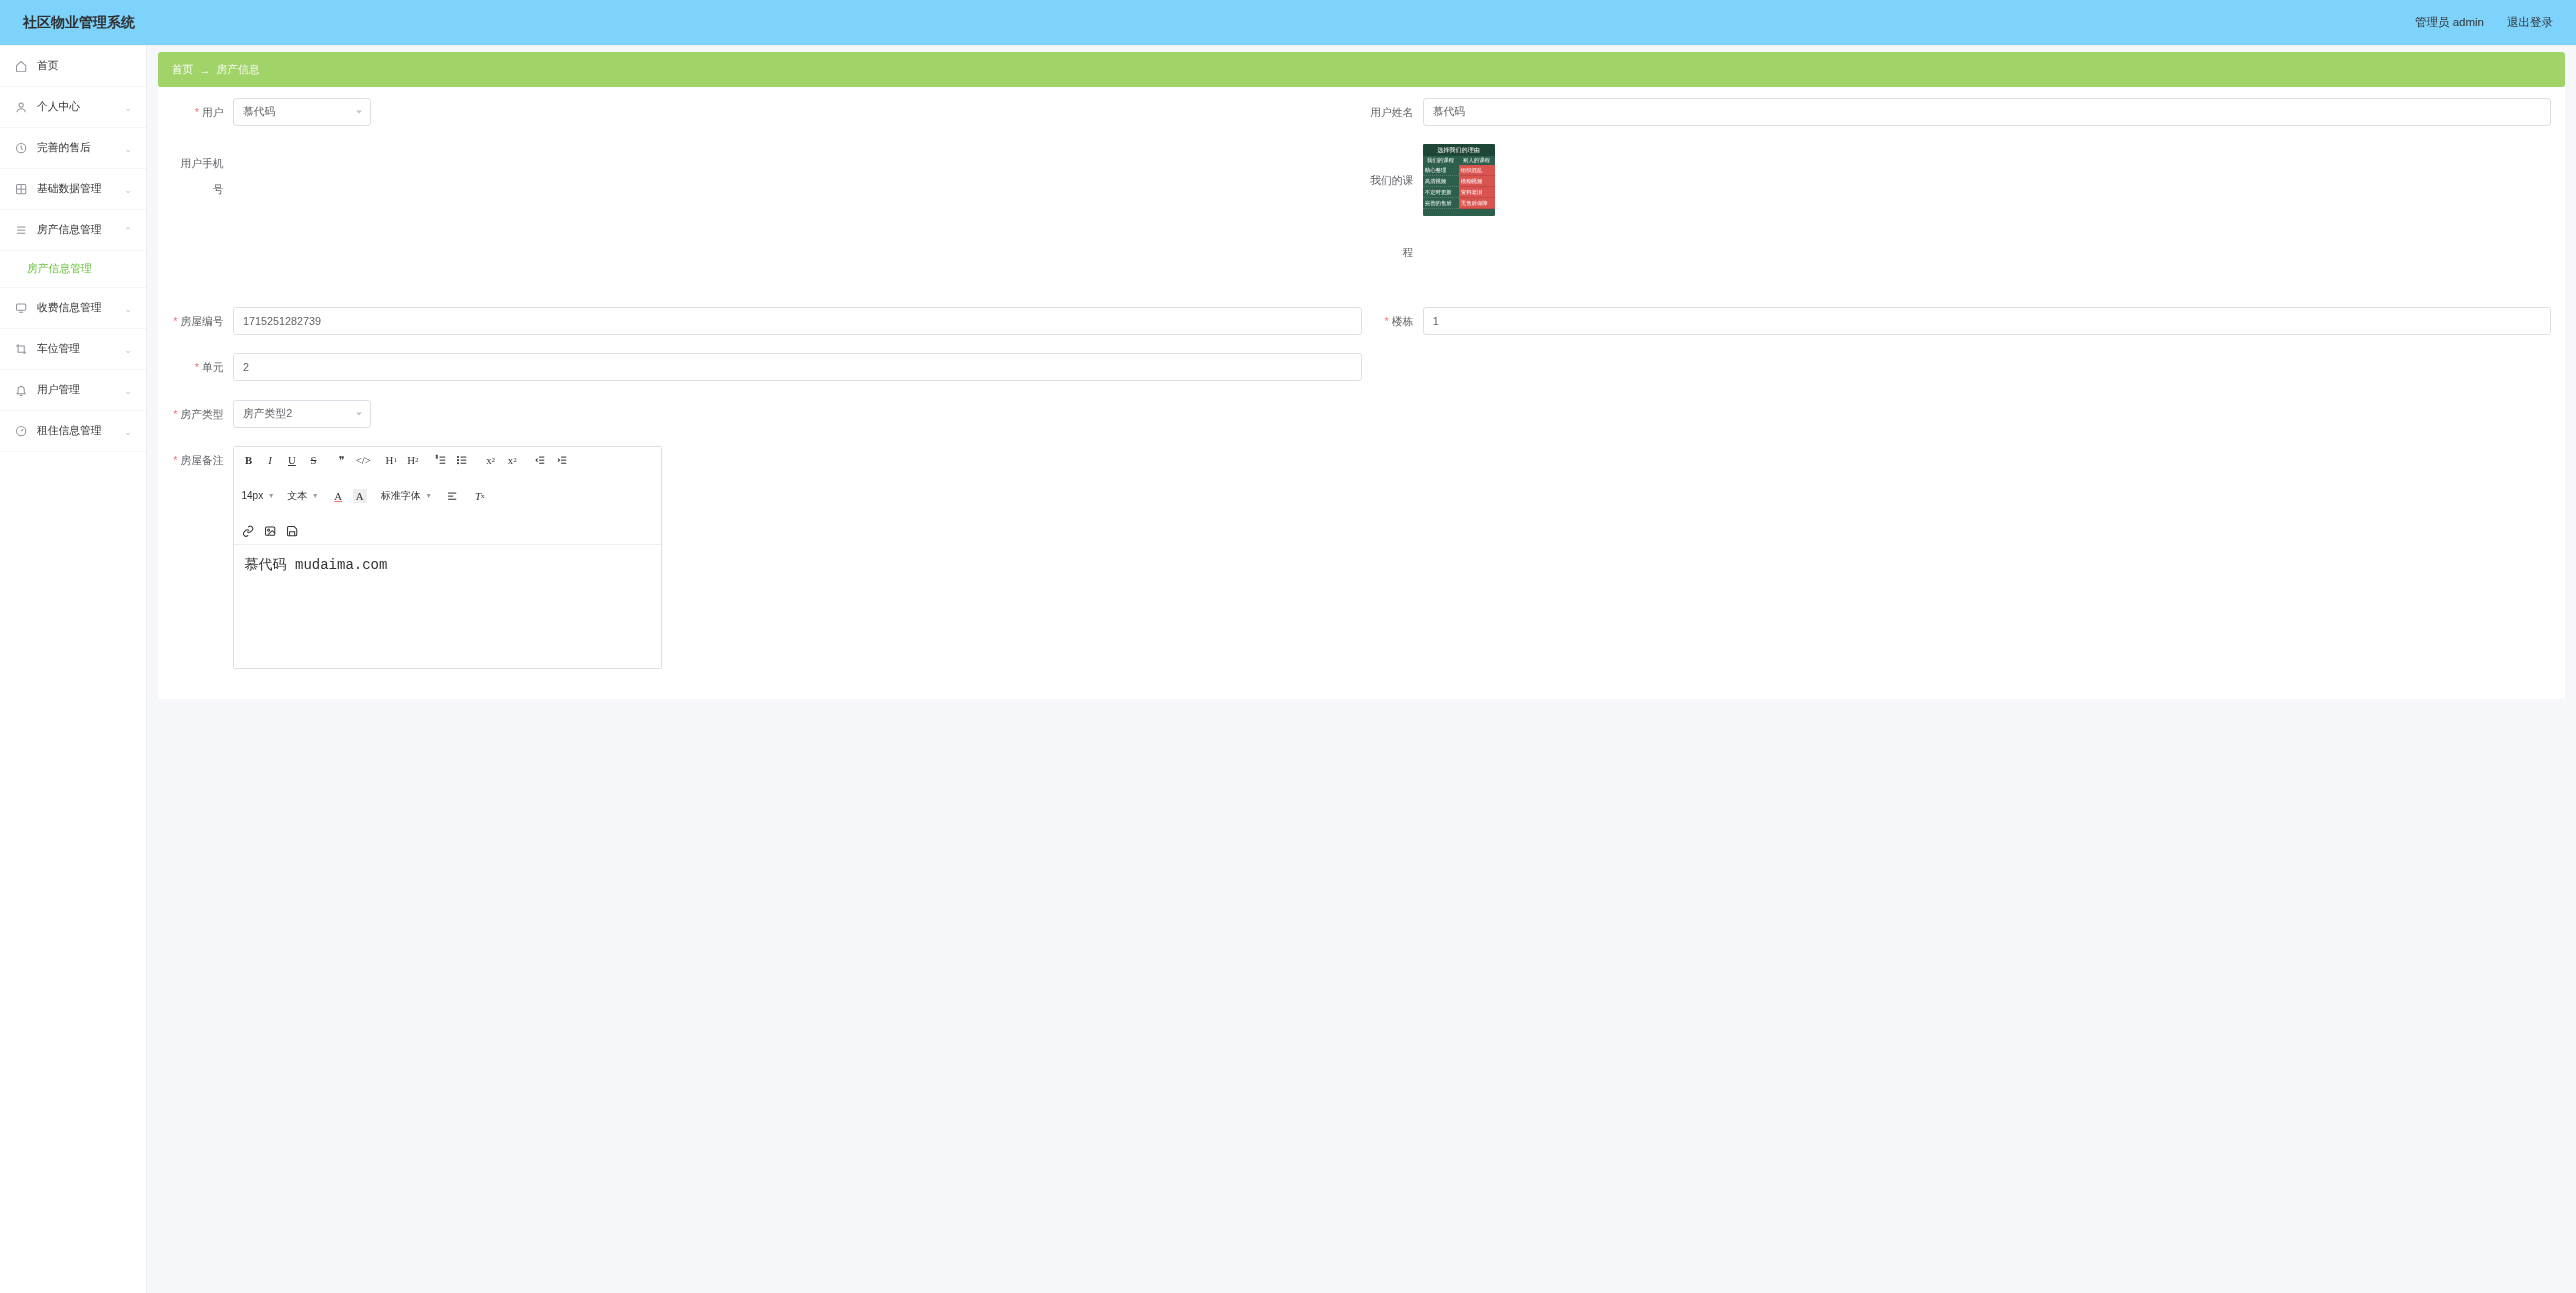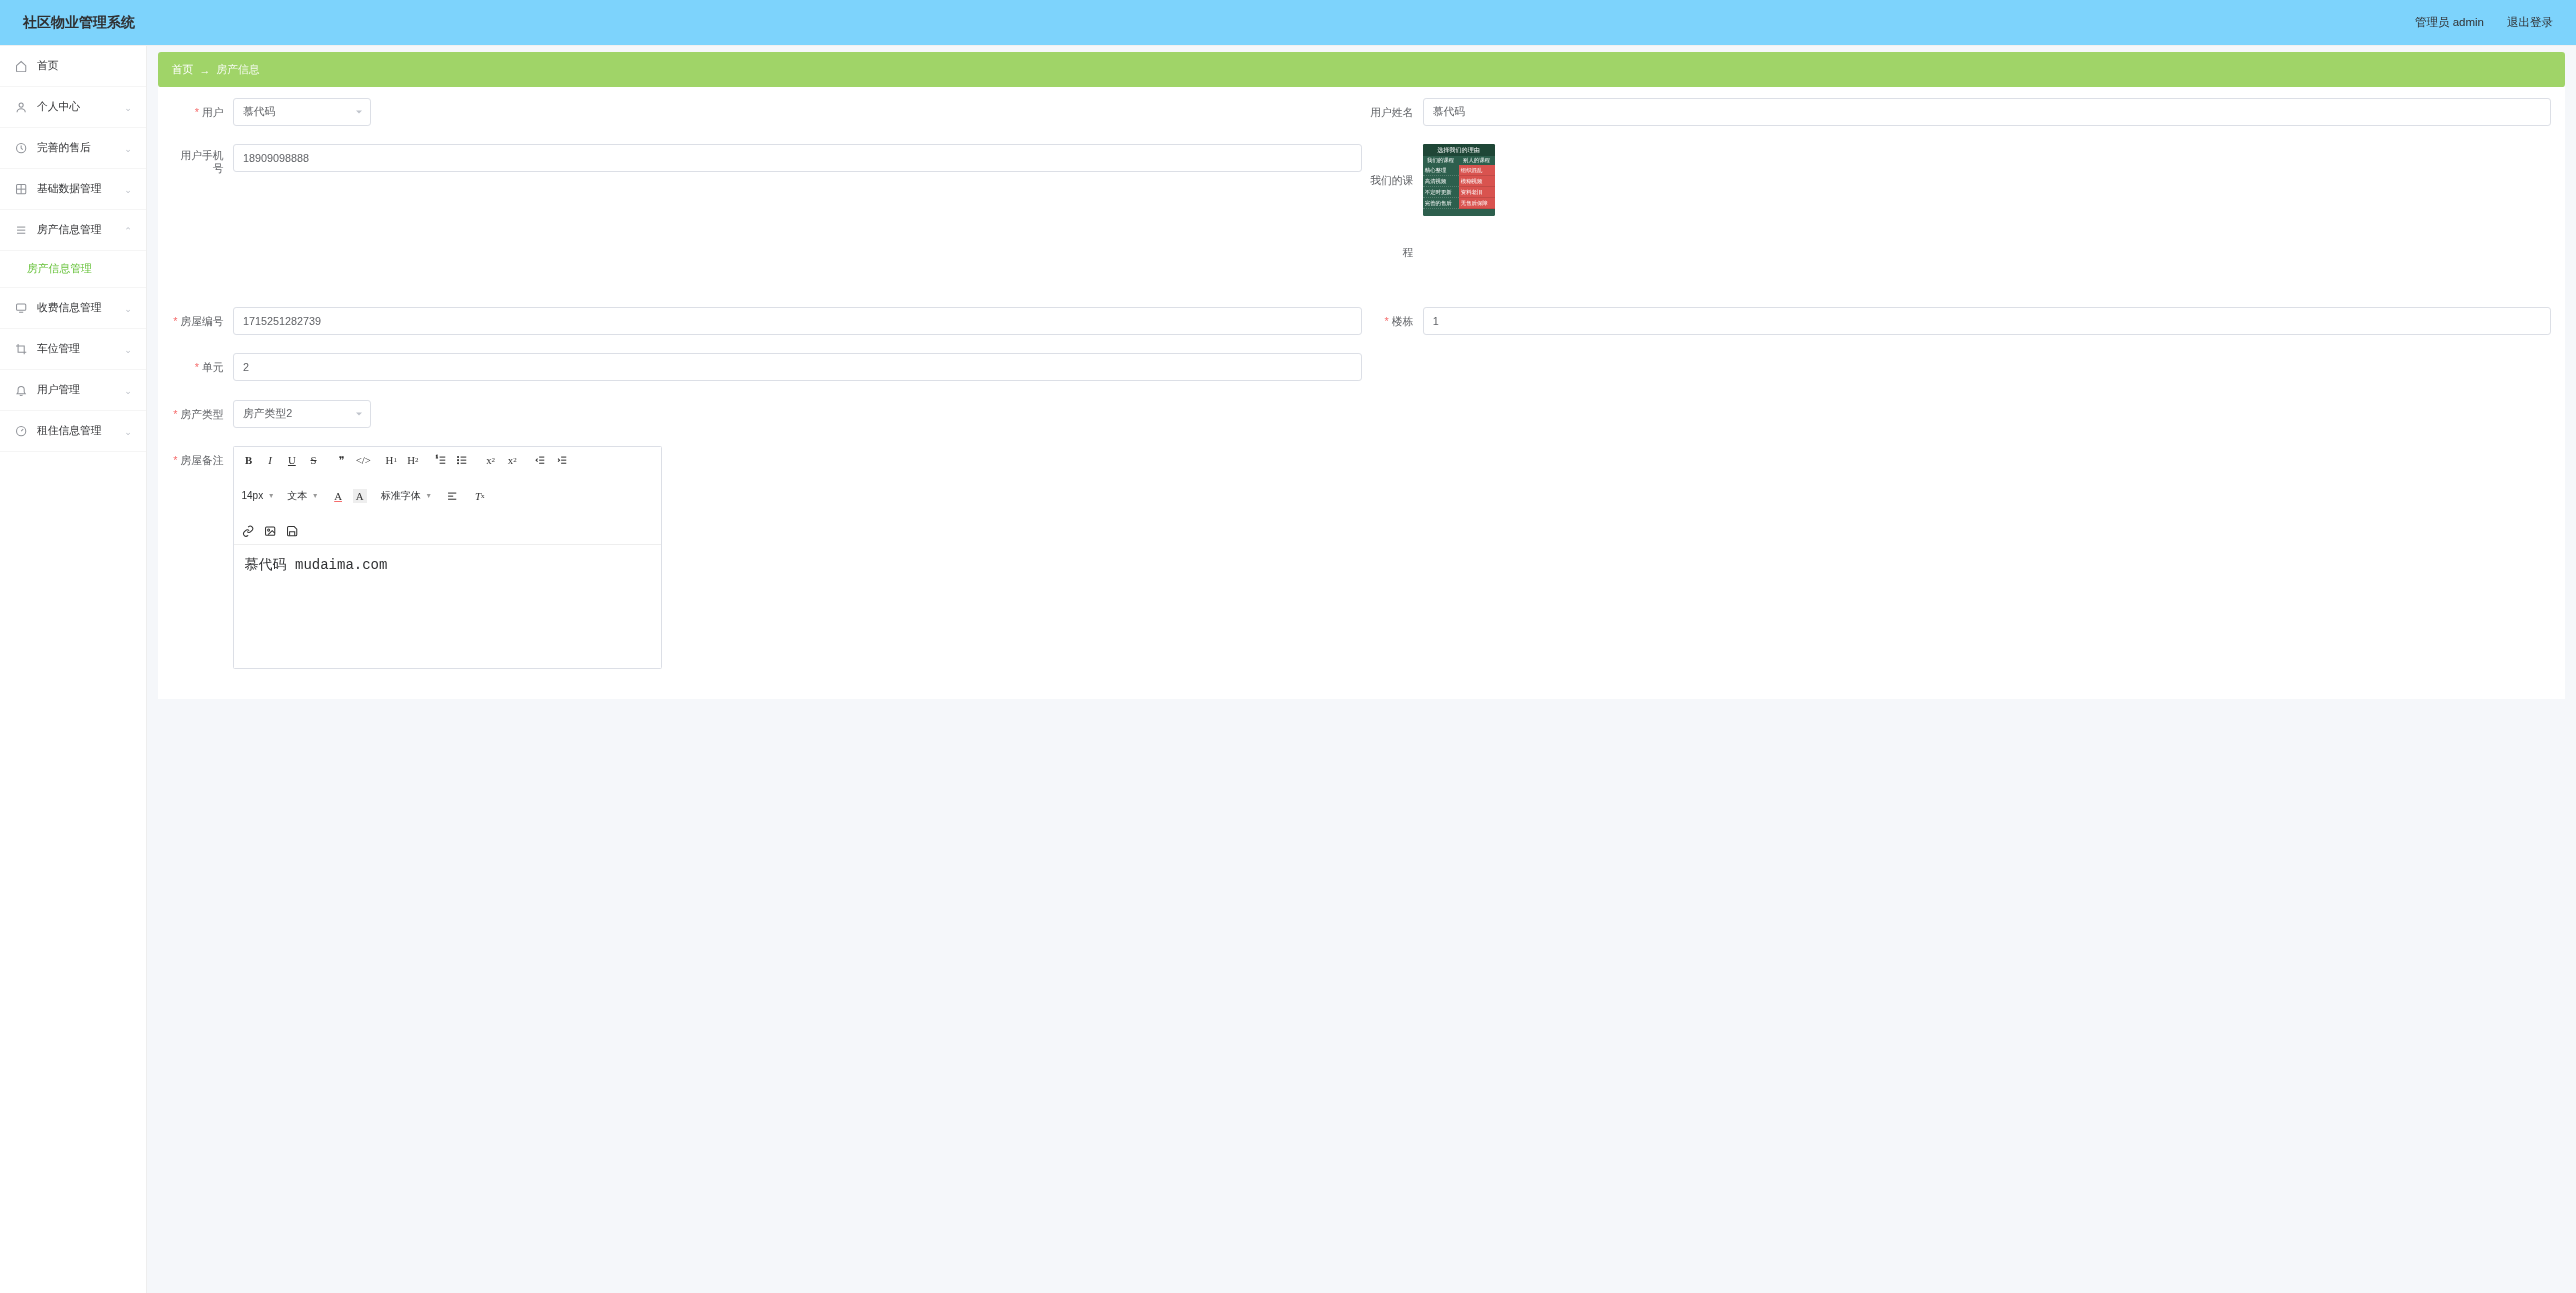--- a/index.html
+++ b/index.html
@@ -23,21 +23,21 @@
 .main { flex: 1; padding: 0 10.8px 15.4px 10.8px; overflow-y: auto; }
 .breadcrumb { background: #a0d468; height: 35px; display: flex; align-items: center; padding: 0 14px; margin: 6.1px 0 0 0; border-radius: 3.1px; color: #fff; font-size: 10.8px; }
 .breadcrumb .arrow-sep { margin: 0 6.1px; }
 .breadcrumb .current { opacity: .9; }
 
 .form-card { background: #fff; padding: 11px 14px; margin-top: 0; }
 .form-row { display: flex; margin-bottom: 18.4px; }
 .form-col { flex: 1; display: flex; align-items: flex-start; }
 .form-col.half { width: 50%; flex: none; }
 .form-label { width: 61px; text-align: right; padding-right: 9.2px; line-height: 28px; font-size: 10.8px; color: #606266; flex-shrink: 0; }
-.form-label.twoline { line-height: 13px; padding-top: 5.4px; font-family: Liberation Mono, monospace; }
+.form-label.twoline { line-height: 26px; padding-top: 5.4px; }
 .req::before { content: "*"; color: #f56c6c; margin-right: 3.1px; }
 .form-control { flex: 1; display: flex; }
 .input { height: 28px; border: 0.8px solid #dcdfe6; border-radius: 3.1px; padding: 0 9.2px; font-size: 10.8px; width: 100%; color: #606266; outline: none; }
 .select { height: 28px; border: 0.8px solid #dcdfe6; border-radius: 3.1px; padding: 0 23px 0 9.2px; font-size: 10.8px; width: 138px; color: #606266; position: relative; display: flex; align-items: center; cursor: pointer; }
 .select::after { content: ""; position: absolute; right: 7.7px; top: 50%; width: 0; height: 0; border-left: 3.1px solid transparent; border-right: 3.1px solid transparent; border-top: 3.8px solid #c0c4cc; transform: translateY(-50%); }
 
 .avatar-box { width: 72px; height: 72px; background: #2d5f4d; border-radius: 1.5px; position: relative; overflow: hidden; display: flex; flex-direction: column; align-items: center; color: #fff; font-size: 6.1px; }
 .avatar-box .title { background: #1e4636; width: 100%; text-align: center; padding: 1.5px 0; font-size: 6.1px; }
 .avatar-box .cols { display: flex; width: 100%; font-size: 5.4px; }
 .avatar-box .cols div { flex: 1; text-align: center; padding: 0.8px 0; }
@@ -187,23 +187,20 @@
           <div class="form-label">用户姓名</div>
           <div class="form-control">
               <input class="input" value="慕代码" style="">
             </div>
         </div>
       </div>
 
       <div class="form-row">
         <div class="form-col half">
           <div class="form-label twoline">用户手机号</div>
-          <div class="form-control">
-              <input class="input" value="18909098888" style="">
-            </div>
         </div>
         <div class="form-col half">
           <div class="form-label" style="line-height:72px">我们的课程</div>
           <div class="form-control">
             <div class="avatar-box">
               <div class="title">选择我们的理由</div>
               <div class="cols">
                   <div>我们的课程</div>
                   <div>别人的课程</div>
                 </div>

